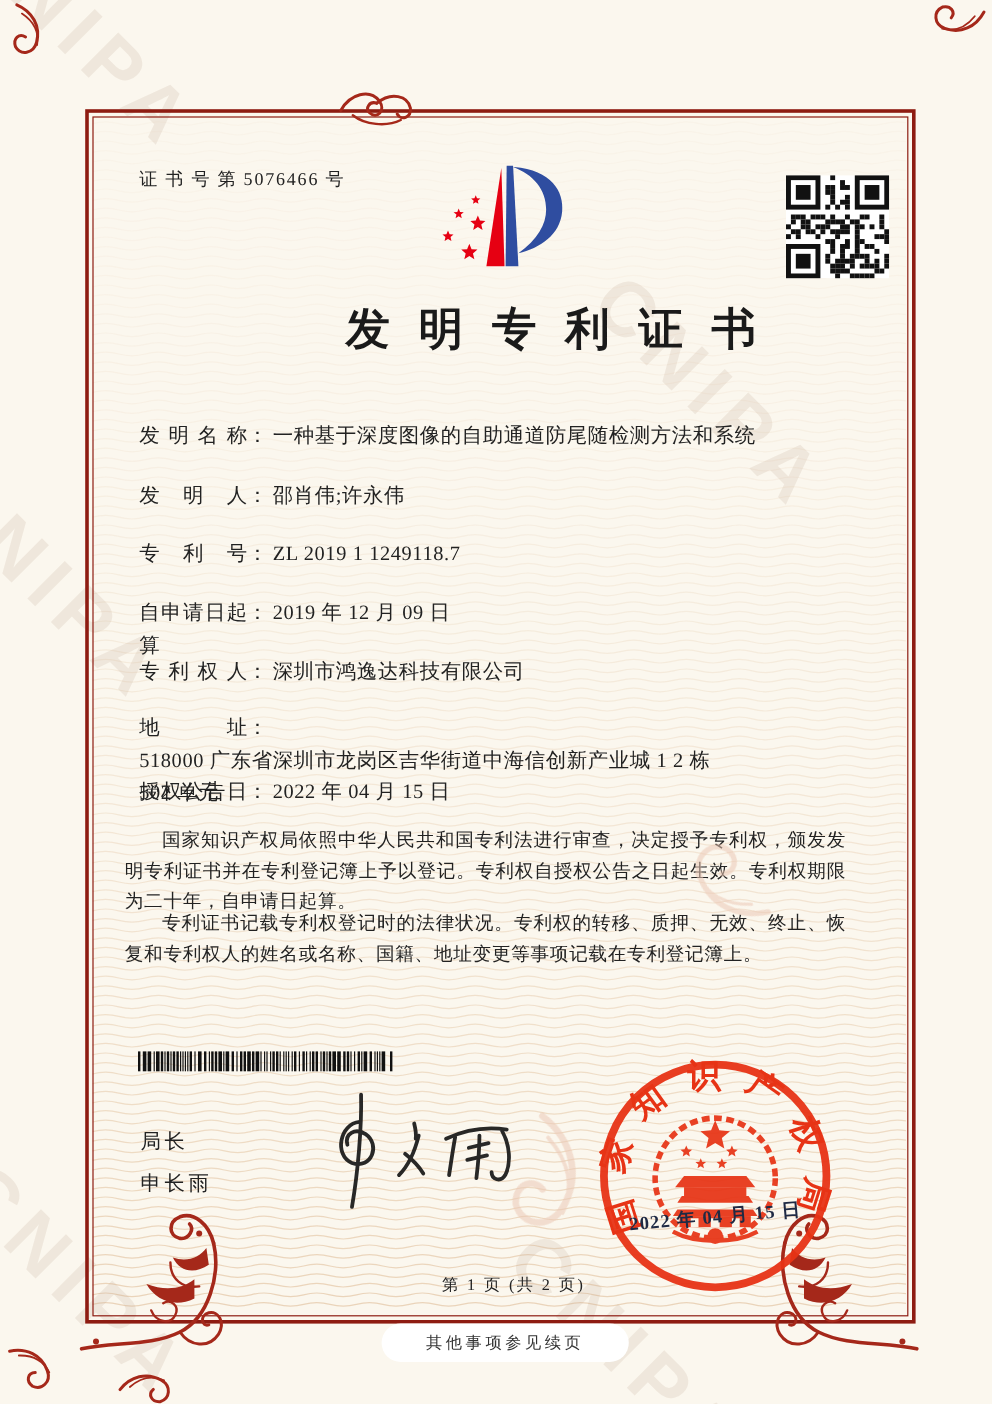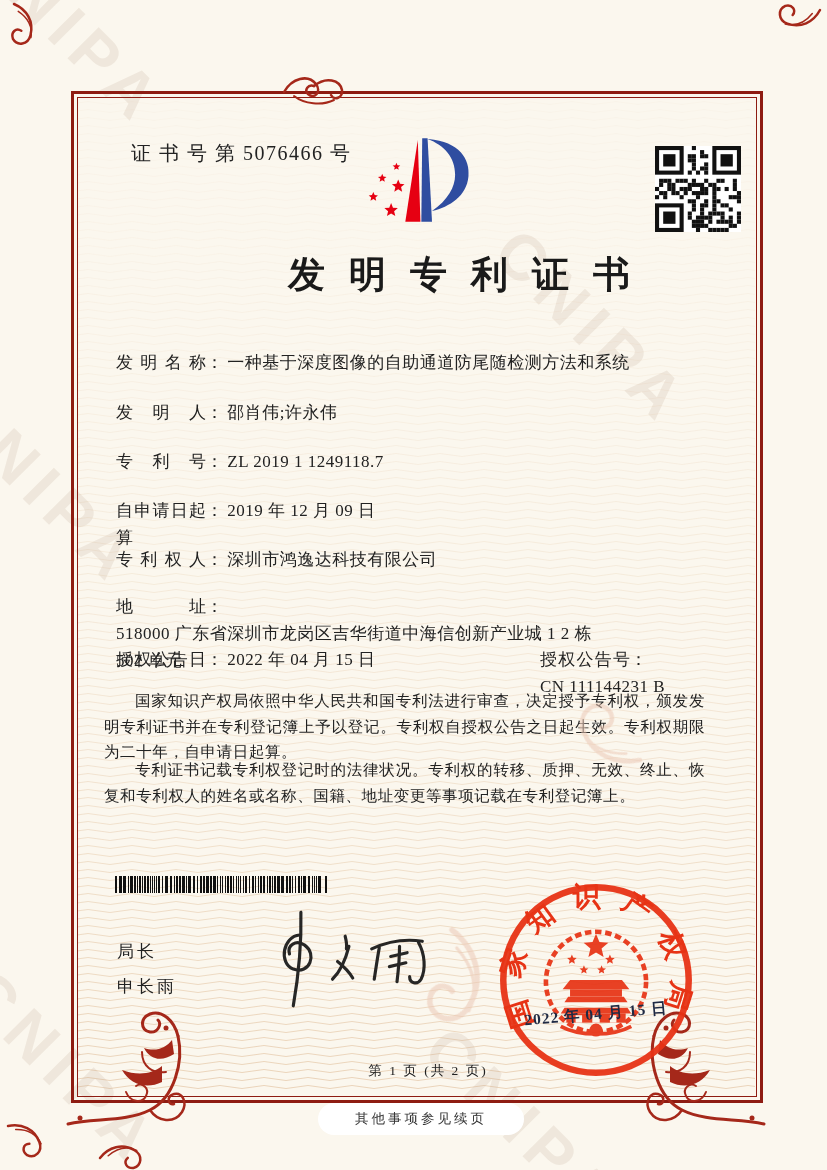--- a/index.html
+++ b/index.html
@@ -10,21 +10,21 @@
   .wm{position:absolute;font-family:"Liberation Sans","DejaVu Sans",sans-serif;
       font-weight:bold;font-size:64px;letter-spacing:10px;
       color:rgba(196,170,148,.20);transform:rotate(45deg);z-index:1;white-space:nowrap;}
   
   .waves{position:absolute;left:77px;top:97px;width:678px;height:998px;z-index:0;}
   
   .frame{position:absolute;left:77px;top:97px;width:678px;height:998px;
          border:1.5px solid var(--frame,#8e1c12);z-index:2;}
   .frame::before{content:"";position:absolute;inset:-7px;border:3px solid var(--frame,#8e1c12);}
   .abs{position:absolute;z-index:3;}
-  .cert-no{left:131px;top:140px;font-size:20px;letter-spacing:1.5px;}
+  .cert-no{left:116px;top:140px;font-size:15px;letter-spacing:1.5px;}
   .logo{left:344px;top:128px;z-index:3;}
   .qr{left:655px;top:146px;z-index:3;}
   .title{left:77px;top:250px;width:764px;text-align:center;font-size:37px;font-weight:bold;
          letter-spacing:24px;text-indent:24px;color:#1a1a1a;}
   .field{left:116px;width:606px;font-size:17px;line-height:27px;}
   .flabel{display:inline-block;width:90px;text-align:justify;text-align-last:justify;vertical-align:top;font-family:Liberation Serif, serif;}
   .colon{vertical-align:top;}
   .fvalue{display:inline-block;vertical-align:top;letter-spacing:.5px;max-width:500px;}
   .field2{left:424px;top:0;position:absolute;}
   .para{left:104px;width:601px;font-size:15.5px;line-height:25.5px;text-align:justify;
@@ -355,24 +355,20 @@
     <span class="flabel">专利权人</span><span class="colon">：</span>
     <span class="fvalue">深圳市鸿逸达科技有限公司</span>
   </div>
   <div class="abs field" style="top:593px">
     <span class="flabel">地址</span><span class="colon">：</span>
     <span class="fvalue" style="width:498px">518000 广东省深圳市龙岗区吉华街道中海信创新产业城 1 2 栋 502 单元</span>
   </div>
   <div class="abs field" style="top:646px">
     <span class="flabel">授权公告日</span><span class="colon">：</span>
     <span class="fvalue">2022 年 04 月 15 日</span>
-    <span class="field2">
-      <span class="flabel">授权公告号</span><span class="colon">：</span>
-      <span class="fvalue">CN 111144231 B</span>
-    </span>
   </div>
 
   <div class="abs para" style="top:688px">国家知识产权局依照中华人民共和国专利法进行审查，决定授予专利权，颁发发明专利证书并在专利登记簿上予以登记。专利权自授权公告之日起生效。专利权期限为二十年，自申请日起算。</div>
   <div class="abs para" style="top:757px">专利证书记载专利权登记时的法律状况。专利权的转移、质押、无效、终止、恢复和专利权人的姓名或名称、国籍、地址变更等事项记载在专利登记簿上。</div>
 
   <svg class="abs barcode" id="barcode" width="215" height="17" viewBox="0 0 215 17">
       <rect x="0" y="0" width="2" height="17" fill="#111"></rect>
       <rect x="4" y="0" width="3" height="17" fill="#111"></rect>
       <rect x="8" y="0" width="3" height="17" fill="#111"></rect>
       <rect x="13" y="0" width="1" height="17" fill="#111"></rect>

